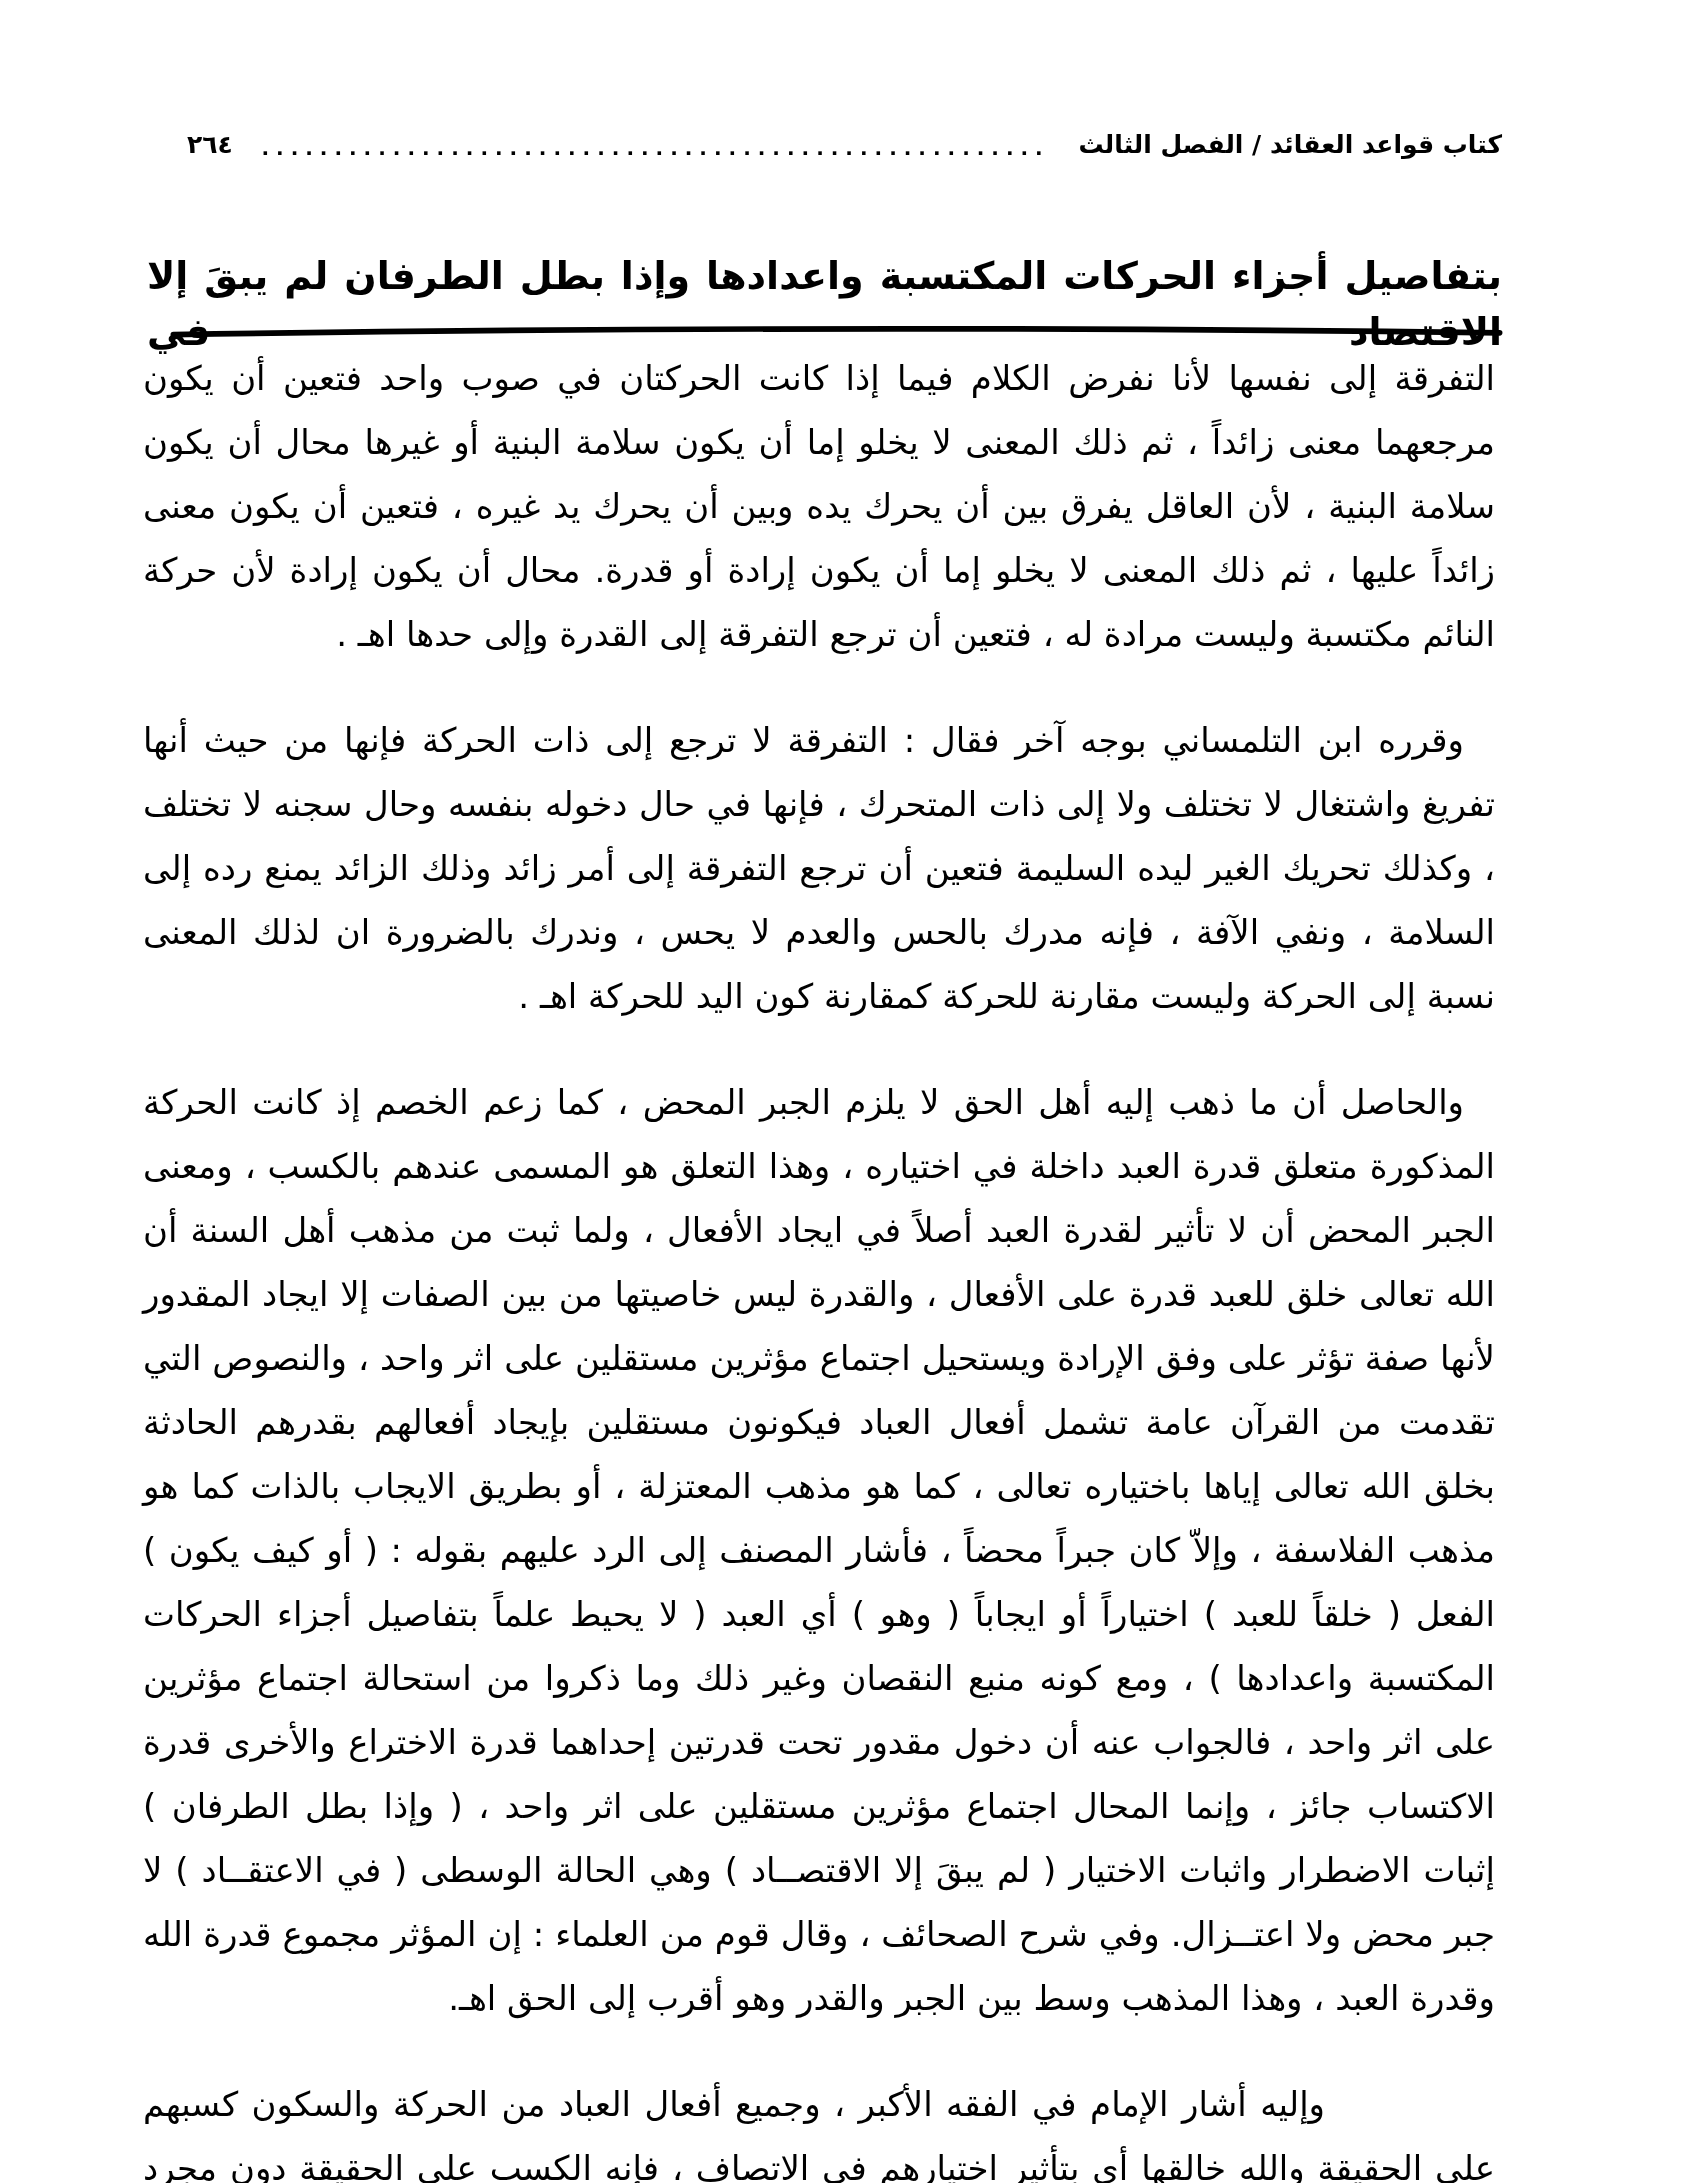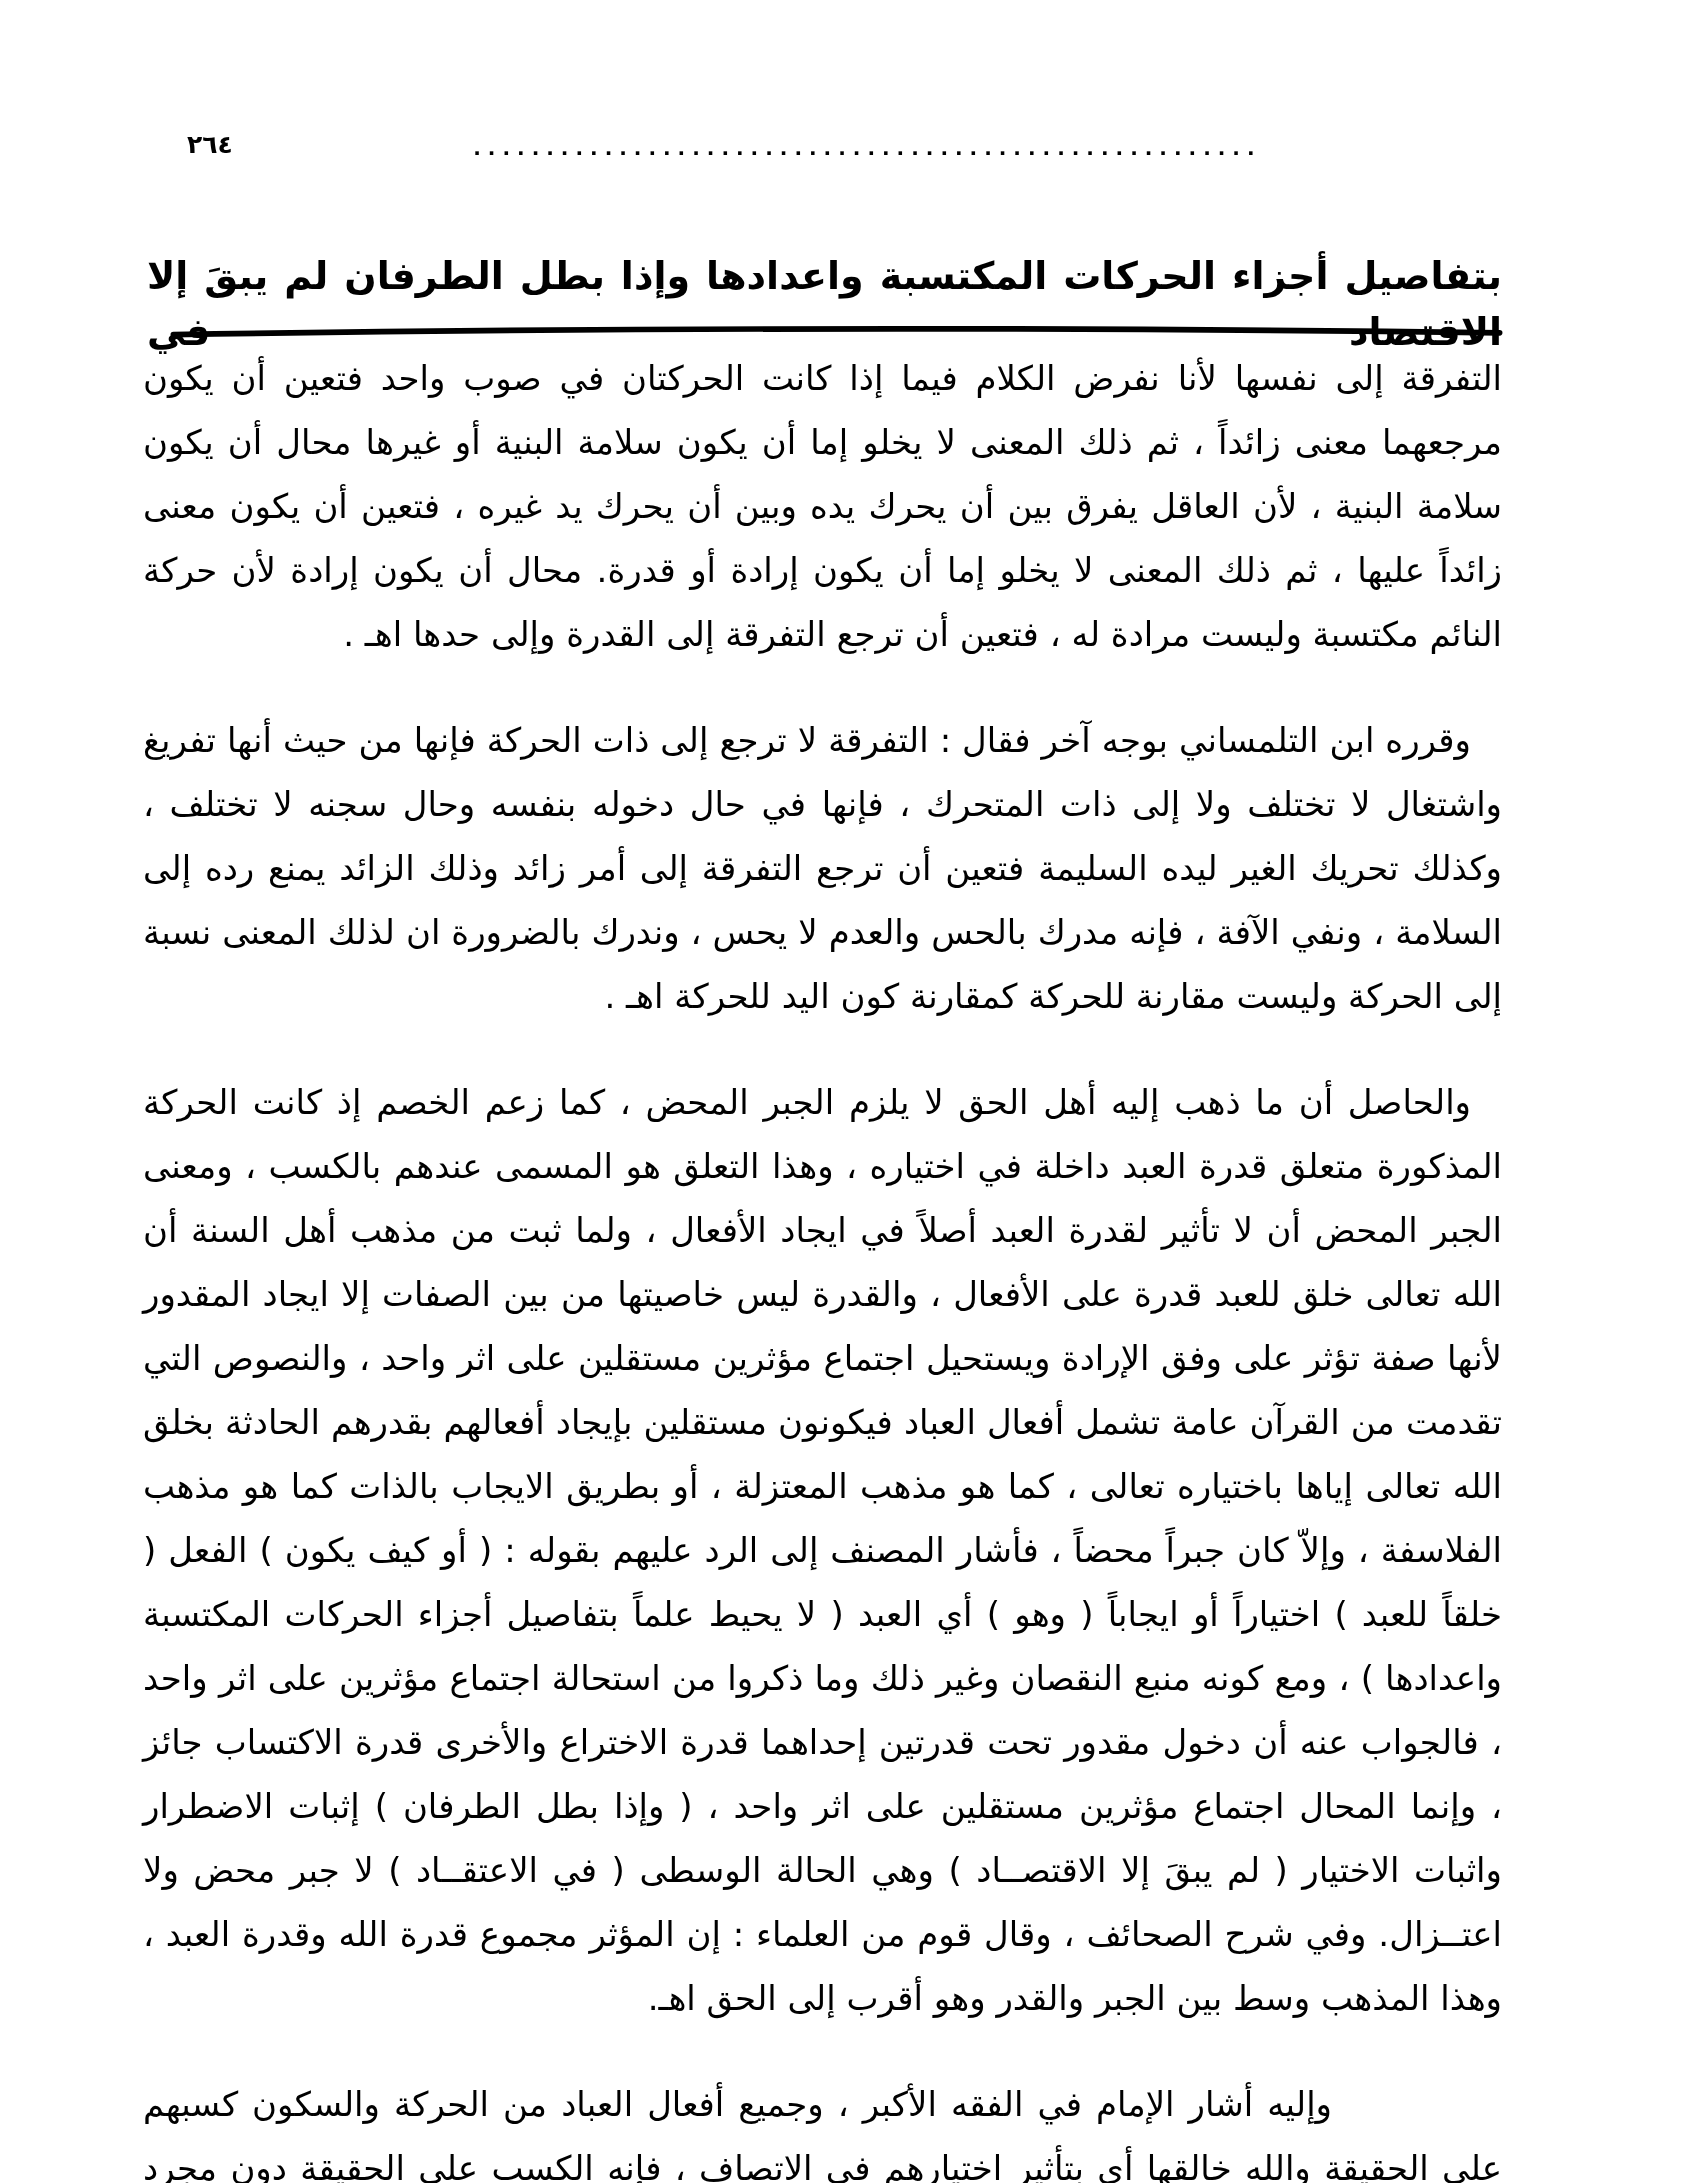--- a/index.html
+++ b/index.html
@@ -67,33 +67,34 @@
   .commentary {
     position: absolute;
     top: 346px;
     right: 188px;
     left: 144px;
     font-size: 34px;
     line-height: 64px;
     text-align: justify;
   }
   .commentary p {
-    margin: 0 0 42px 0;
+    margin: 0 7px 42px 0;
   }
   .commentary p:last-child { margin-bottom: 0; }
   .commentary p.indent-small { text-indent: 31px; }
   .commentary p.indent-large { text-indent: 170px; }
   .commentary .b { font-weight: normal; }
 </style>
 </head>
 <body>
 
 <div class="page">
 
   <div class="hdr">
+    <span class="hdr-title">كتاب قواعد العقائد / الفصل الثالث</span>
     <span class="hdr-dots">......................................................</span>
     <span class="hdr-num">٢٦٤</span>
   </div>
 
   <div class="matn">بتفاصيل أجزاء الحركات المكتسبة واعدادها وإذا بطل الطرفان لم يبقَ إلا الاقتصاد في</div>
 
   <div class="rule">
     <svg viewBox="0 0 3057 34" preserveAspectRatio="none">
       <path d="M 10 24 Q 1528 0 3047 20" stroke="#000000" stroke-width="13" fill="none" stroke-linecap="round"></path>
     </svg>

